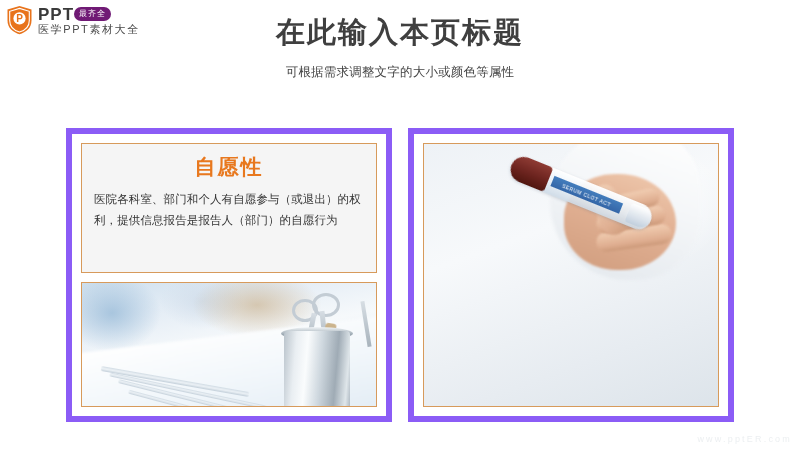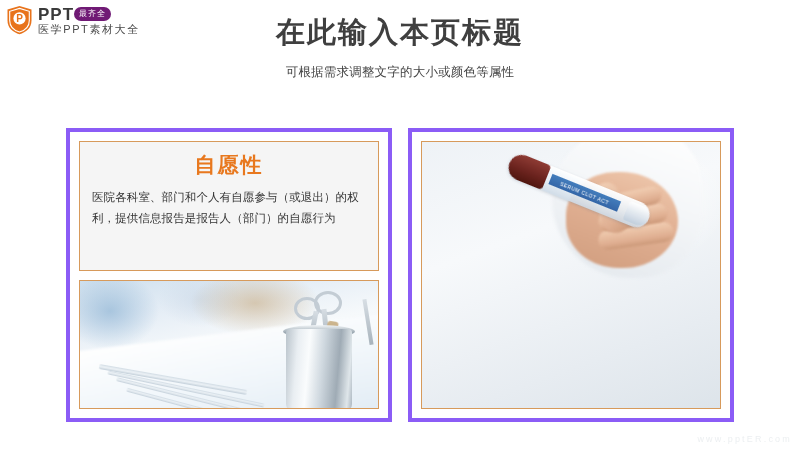--- a/index.html
+++ b/index.html
@@ -91,21 +91,21 @@
     top: 128px;
     width: 668px;
     height: 294px;
     display: flex;
     justify-content: space-between;
   }
   .card {
     width: 326px;
     height: 294px;
     box-sizing: border-box;
-    border: 4px solid #8b5cf6;
+    border: 6px solid #8b5cf6;
     background: #ffffff;
     padding: 9px;
     display: flex;
     flex-direction: column;
     gap: 9px;
   }
   .card-textbox {
     box-sizing: border-box;
     border: 1px solid #d79a5b;
     background: #f5f5f5;

